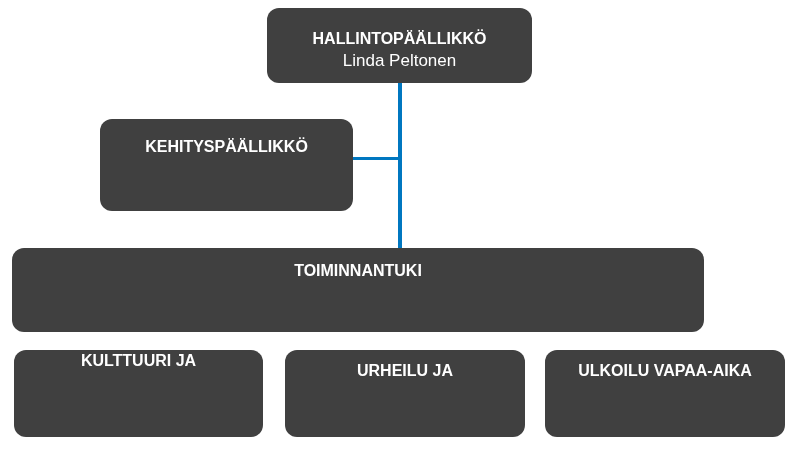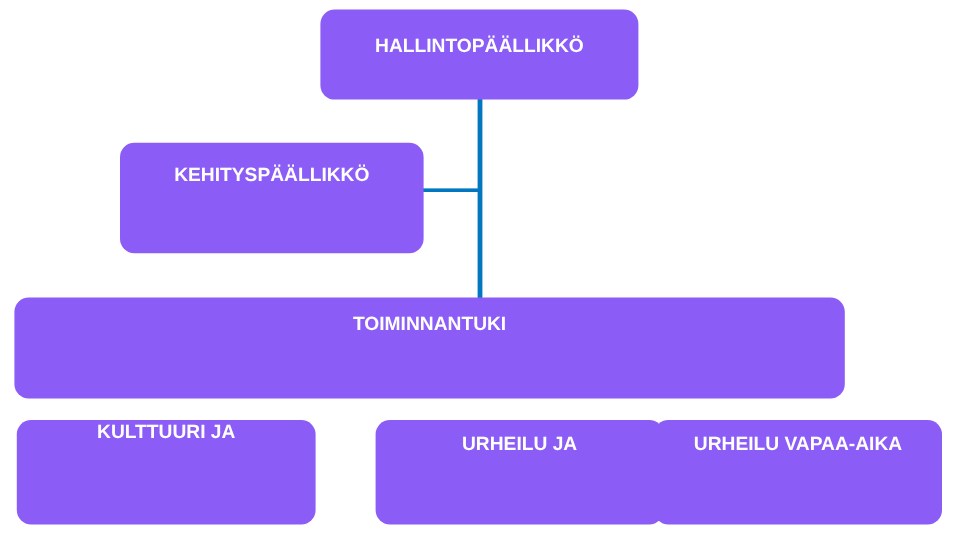--- a/index.html
+++ b/index.html
@@ -1,42 +1,43 @@
 <!DOCTYPE html>
 <html><head>
 <meta charset="utf-8">
 <style>
   html,body{margin:0;padding:0;background:#ffffff;}
   body{width:800px;height:449px;position:relative;overflow:hidden;font-family:"Liberation Sans",sans-serif;}
-  .box{position:absolute;background:#8b5cf6;border-radius:12px;color:#fff;text-align:center;box-sizing:border-box;}
+  .box{position:absolute;background:#404040;border-radius:12px;color:#fff;text-align:center;box-sizing:border-box;}
   .title{font-weight:bold;font-size:16px;letter-spacing:0px;line-height:22px;display:block;}
   .sub{font-size:17px;line-height:22px;display:block;}
   .line{position:absolute;background:#0077c0;}
 </style>
 </head>
 <body>
 
 <div class="line" style="left:398px;top:82px;width:4px;height:168px;"></div>
 <div class="line" style="left:352px;top:157px;width:48px;height:3px;"></div>
 
 <div class="box" style="left:267px;top:8px;width:265px;height:75px;padding-top:20px;">
   <span class="title">HALLINTOPÄÄLLIKKÖ</span>
+  <span class="sub">Linda Peltonen</span>
 </div>
 
 <div class="box" style="left:100px;top:119px;width:253px;height:92px;padding-top:17px;">
   <span class="title">KEHITYSPÄÄLLIKKÖ</span>
 </div>
 
 <div class="box" style="left:12px;top:248px;width:692px;height:84px;padding-top:12px;text-align:center;">
   <span class="title">TOIMINNANTUKI</span>
 </div>
 
 <div class="box" style="left:14px;top:350px;width:249px;height:87px;padding-top:0;">
   <span class="title">KULTTUURI JA</span>
 </div>
 
-<div class="box" style="left:285px;top:350px;width:240px;height:87px;padding-top:10px;margin-left:28px;">
+<div class="box" style="left:285px;top:350px;width:240px;height:87px;padding-top:10px;">
   <span class="title">URHEILU JA</span>
 </div>
 
 <div class="box" style="left:545px;top:350px;width:240px;height:87px;padding-top:10px;">
-  <span class="title">URHEILU VAPAA-AIKA</span>
+  <span class="title">ULKOILU VAPAA-AIKA</span>
 </div>
 
 </body></html>

